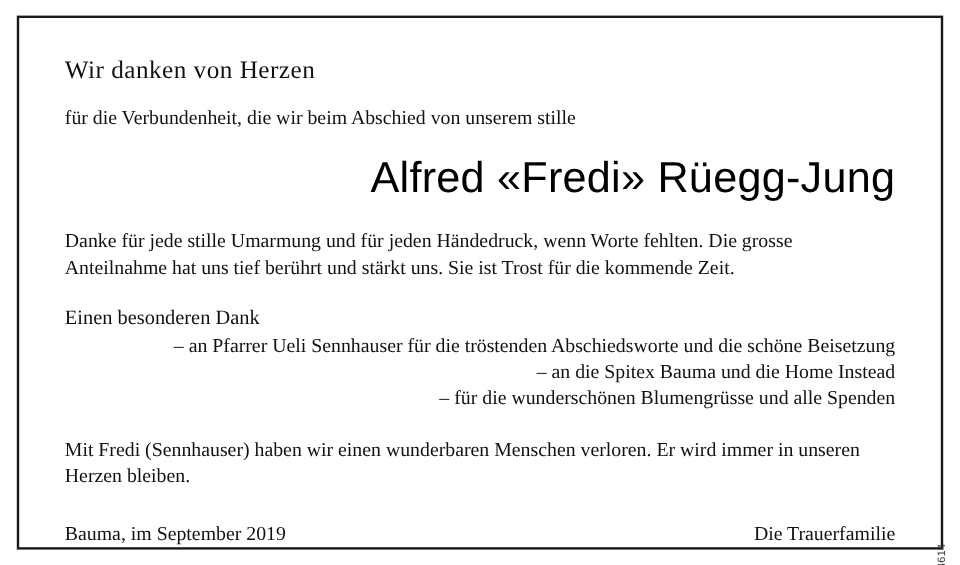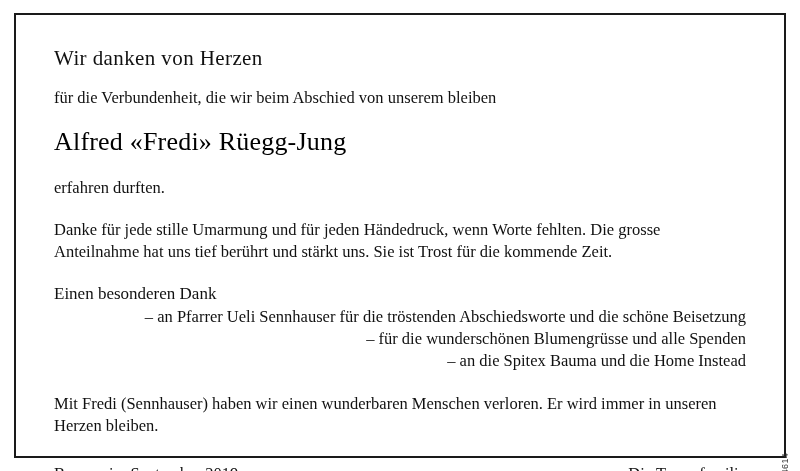--- a/index.html
+++ b/index.html
@@ -39,23 +39,23 @@
     font-size: 21px;
     letter-spacing: 0.4px;
     margin: 8px 0 0 0;
     font-weight: 400;
   }
   .line-sub {
     font-size: 16.5px;
     margin: 17px 0 0 0;
   }
   .name {
-    text-align: left;
-    font-family: Liberation Serif, serif;
-    font-size: 26px;
+    text-align: right;
+    font-family: Liberation Sans, sans-serif;
+    font-size: 36px;
     font-weight: 400;
     letter-spacing: 0.2px;
     margin: 19px 0 0 0;
     color: #000000;
   }
   .line-after-name {
     font-size: 16.5px;
     margin: 21px 0 0 0;
   }
   .para {
@@ -108,33 +108,32 @@
 </head>
 <body>
 
 <div class="notice">
   <div class="border-frame"></div>
 
   <div class="inner">
 
     <div class="line-thanks">Wir danken von Herzen</div>
 
-    <div class="line-sub">für die Verbundenheit, die wir beim Abschied von unserem bleiben</div>
+    <div class="line-sub">für die Verbundenheit, die wir beim Abschied von unserem stille</div>
 
     <div class="name">Alfred «Fredi» Rüegg-Jung</div>
 
-    <div class="line-after-name">erfahren durften.</div>
 
     <div class="para">Danke für jede stille Umarmung und für jeden Händedruck, wenn Worte fehlten. Die grosse Anteilnahme hat uns tief berührt und stärkt uns. Sie ist Trost für die kommende Zeit.</div>
 
     <div class="thanks-head">Einen besonderen Dank</div>
     <ul class="dash-list">
       <li>– an Pfarrer Ueli Sennhauser für die tröstenden Abschiedsworte und die schöne Beisetzung</li>
+      <li>– an die Spitex Bauma und die Home Instead</li>
       <li>– für die wunderschönen Blumengrüsse und alle Spenden</li>
-      <li>– an die Spitex Bauma und die Home Instead</li>
     </ul>
 
     <div class="para">Mit Fredi (Sennhauser) haben wir einen wunderbaren Menschen verloren. Er wird immer in unseren Herzen bleiben.</div>
 
     <div class="footer">
       <span>Bauma, im September 2019</span>
       <span>Die Trauerfamilie</span>
     </div>
 
   </div>

